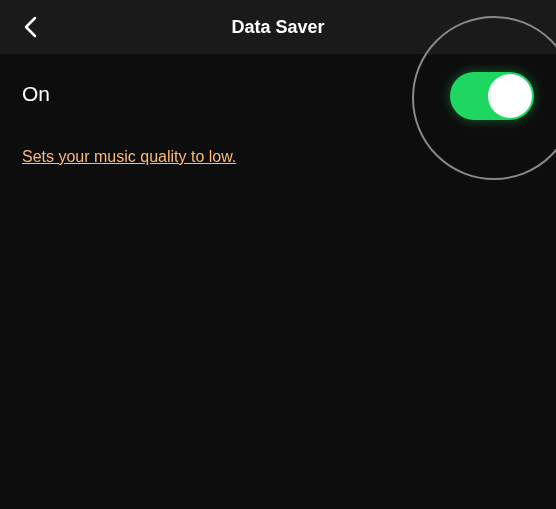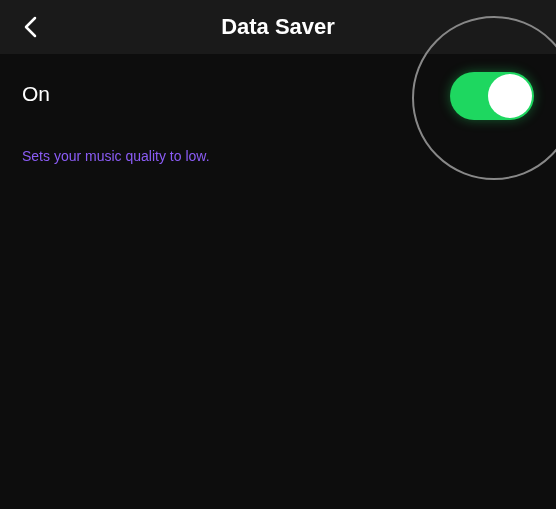--- a/index.html
+++ b/index.html
@@ -33,42 +33,43 @@
       height: 24px;
       display: flex;
       align-items: center;
       justify-content: center;
       cursor: pointer;
     }
     .back-btn svg {
       stroke: #fff;
     }
     .header-title {
-      font-size: 22px;
+      font-size: 18px;
       font-weight: 700;
       color: #fff;
     }
     .content {
       padding: 28px 22px;
       position: relative;
     }
     .setting-row {
       display: flex;
       justify-content: space-between;
     }
     .setting-label {
       font-size: 21px;
       font-weight: 400;
       color: #fff;
     }
     .setting-description {
       margin-top: 42px;
-      font-size: 14px;
-      color: #8b5cf6;
+      font-size: 16px;
+      color: #fdba74;
       font-weight: 400;
+      text-decoration: underline;
     }
     .toggle-container {
       position: absolute;
       right: 22px;
       top: 18px;
     }
     .toggle {
       width: 84px;
       height: 48px;
       background: #1ed760;

